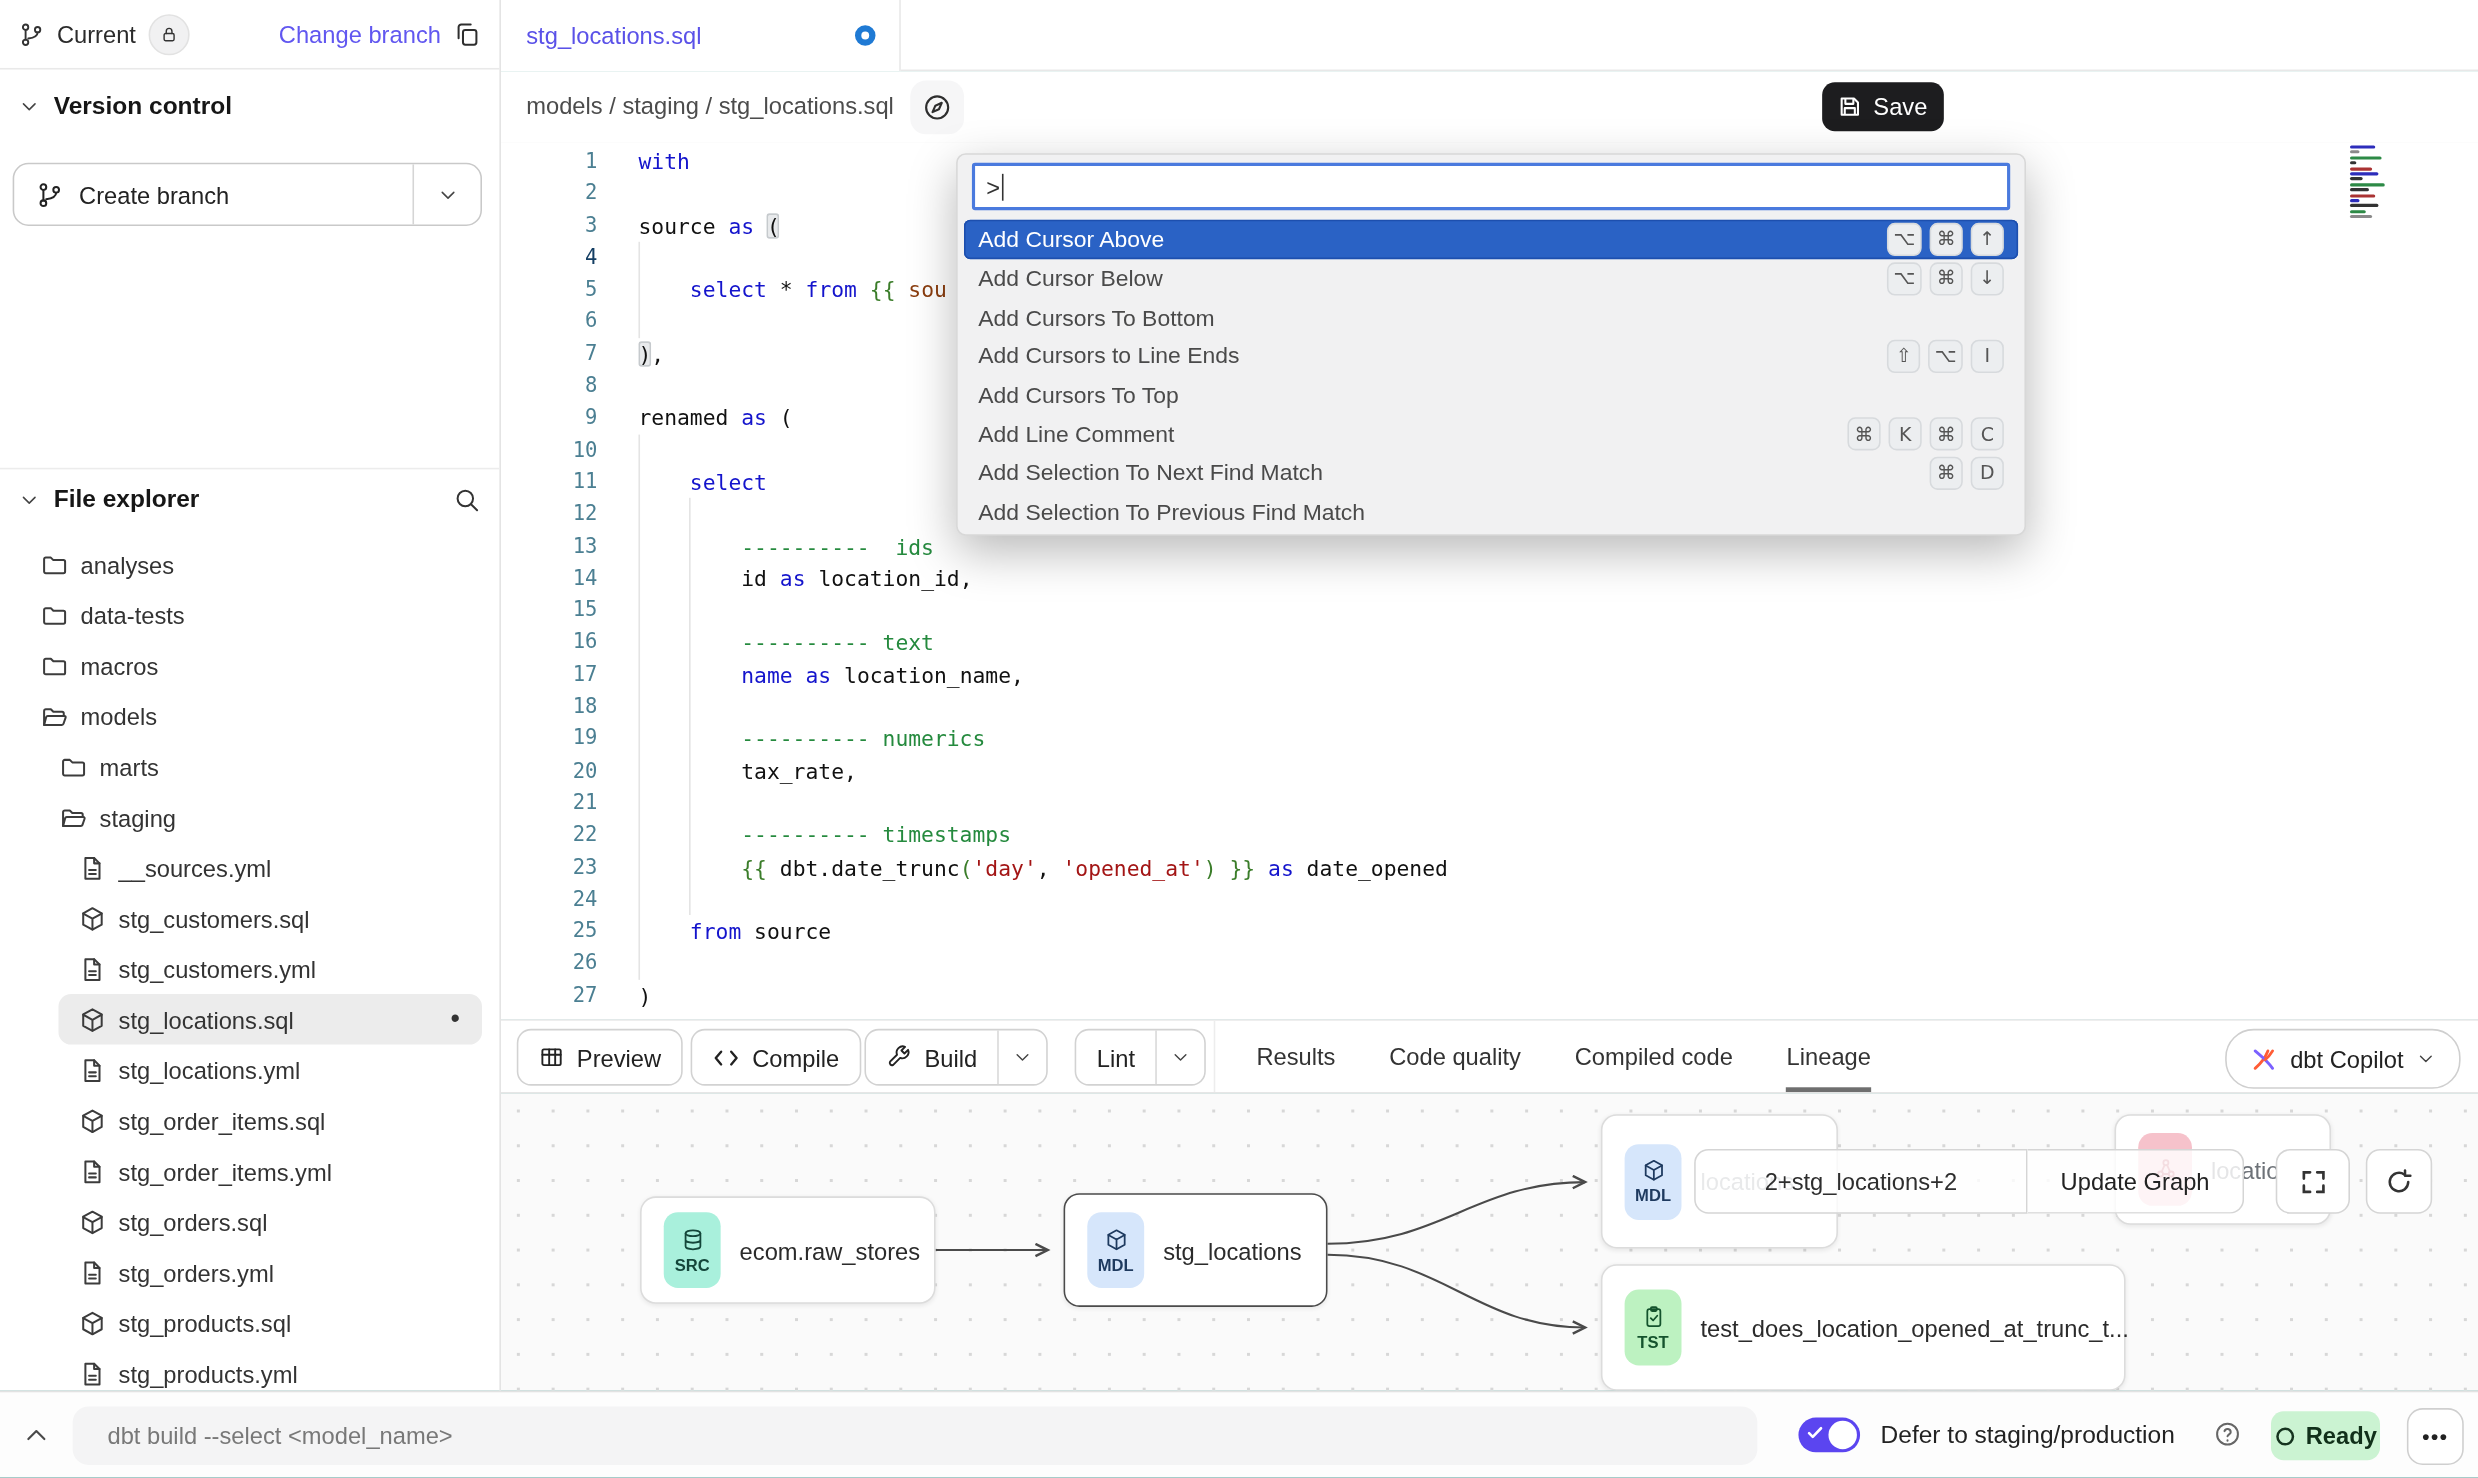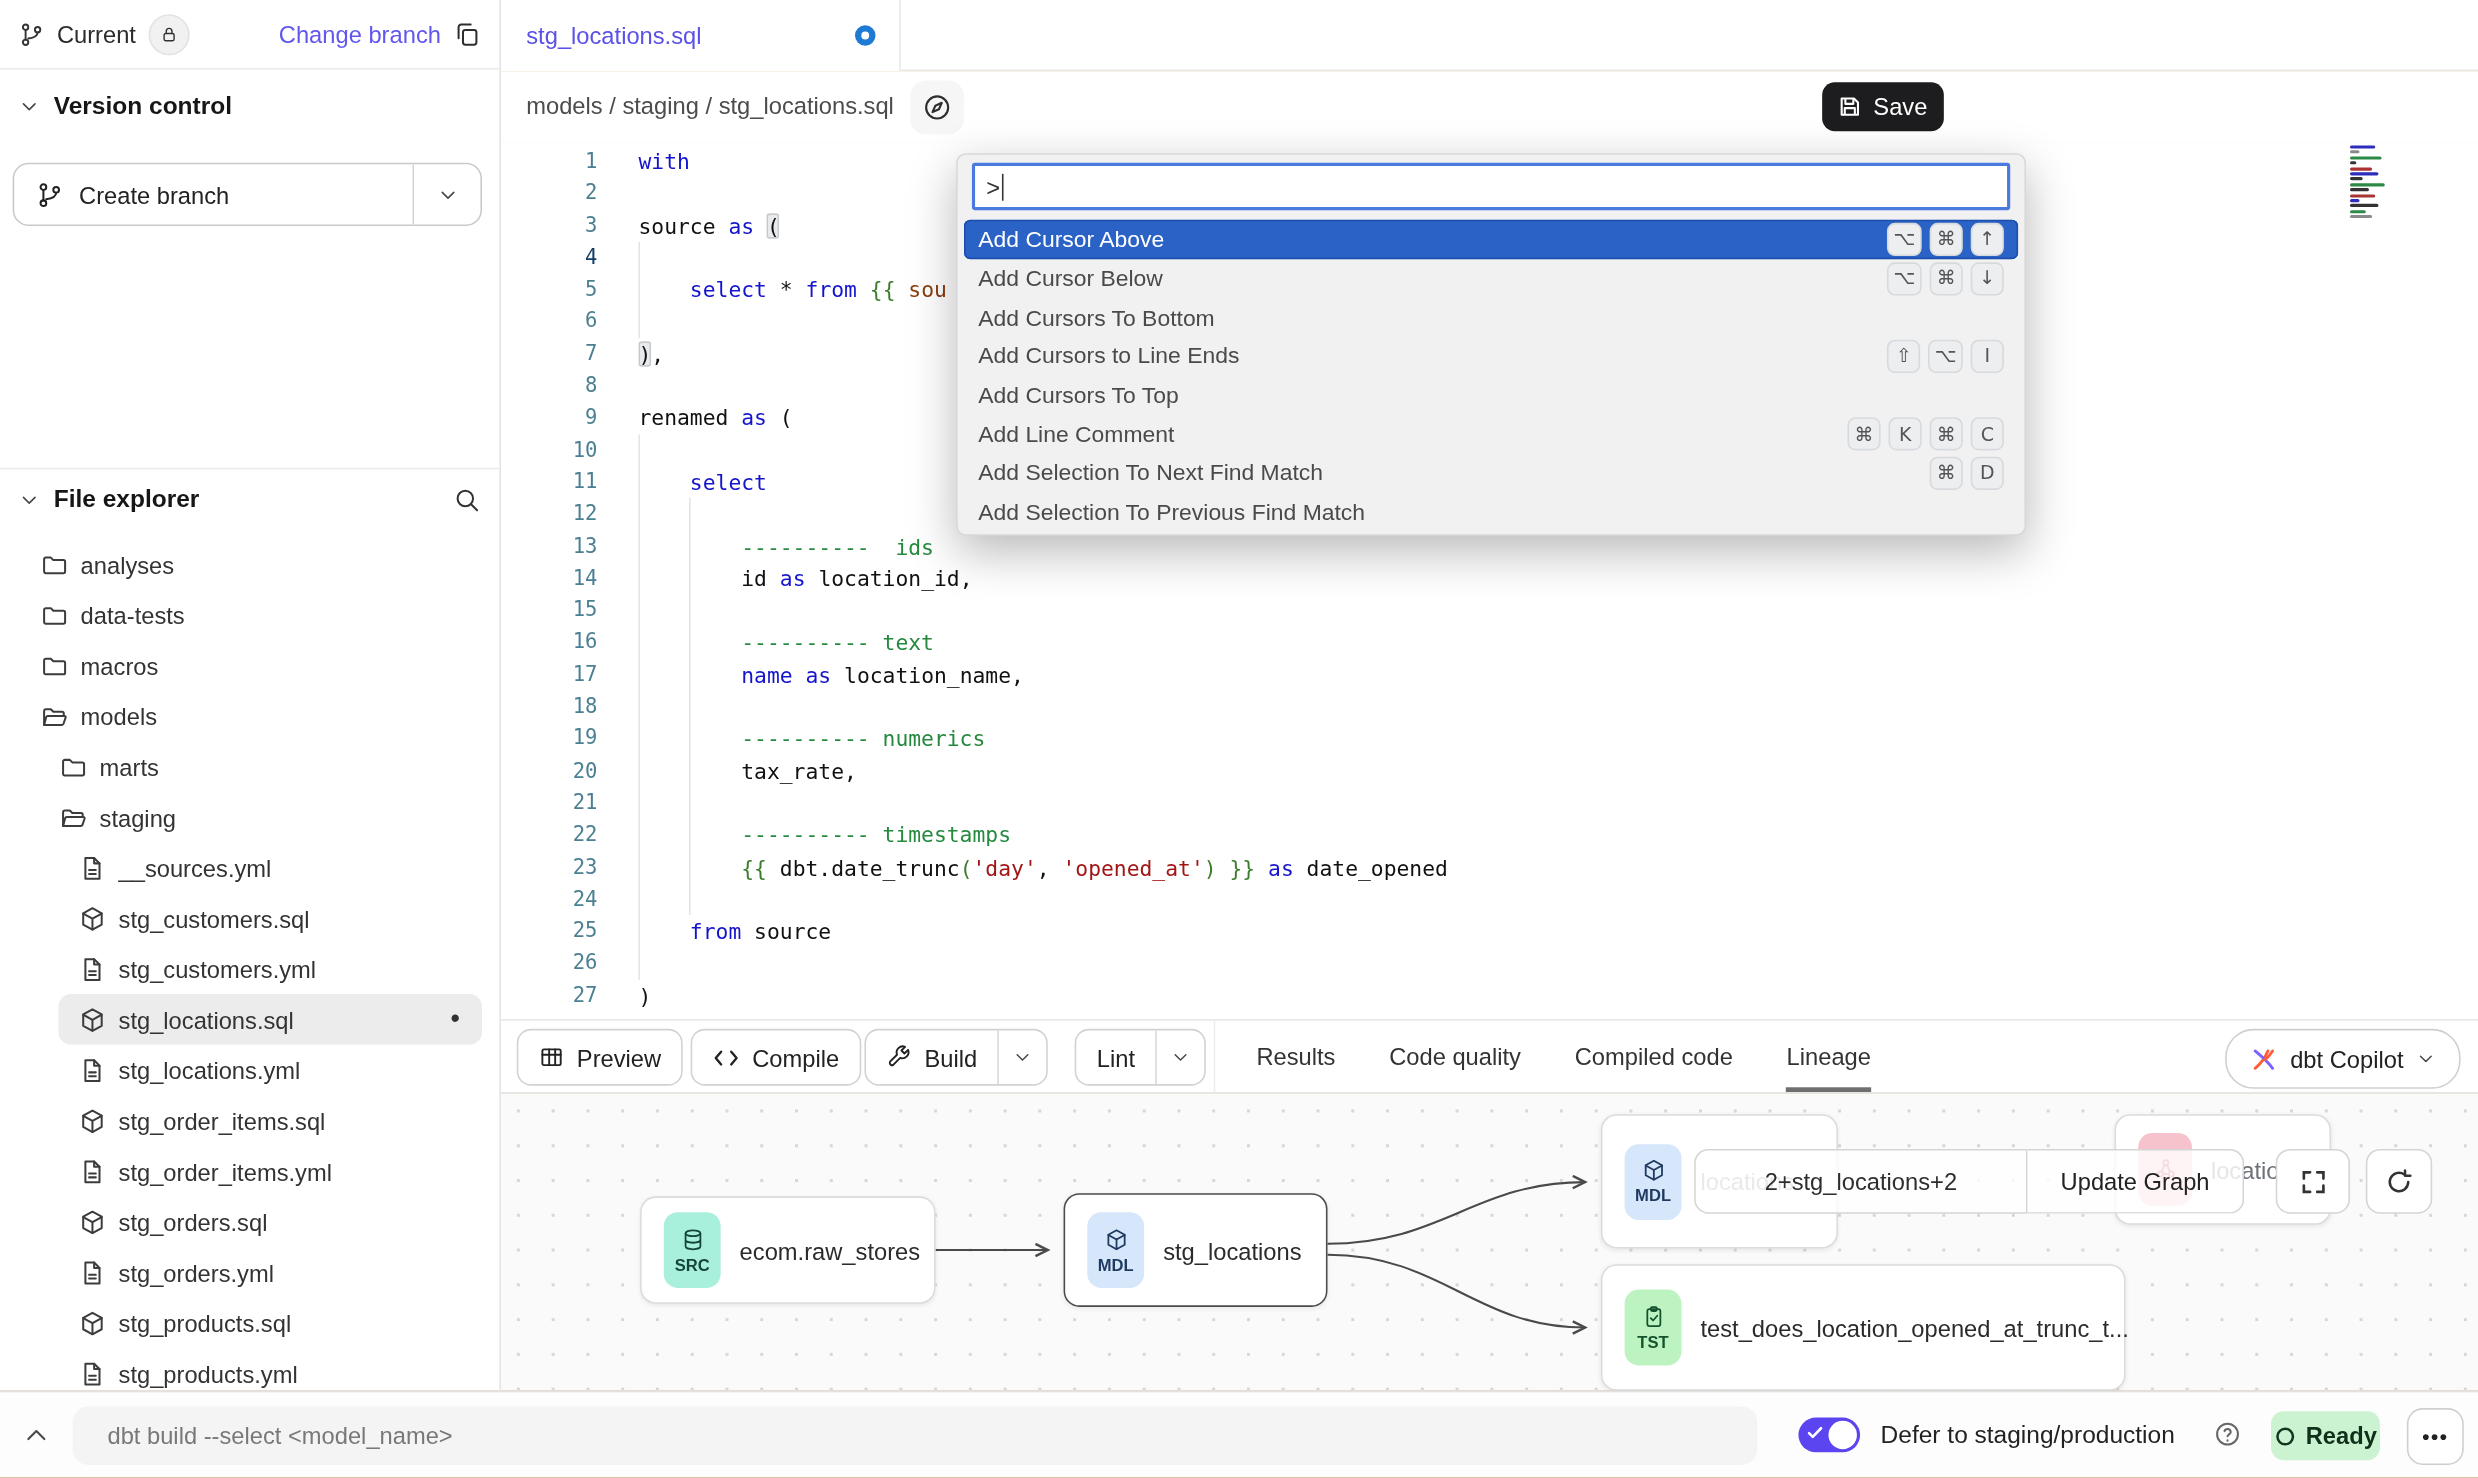--- a/index.html
+++ b/index.html
@@ -1,16 +1,16 @@
 <!DOCTYPE html>
 <html><head>
 <meta charset="utf-8">
 <style>
   html,body{margin:0;padding:0;background:#fff;}
-  #stage{position:relative;width:2478px;height:1478px;overflow:hidden;background:#a16207;}
+  #stage{position:relative;width:2478px;height:1478px;overflow:hidden;background:#0f766e;}
   #app{position:absolute;left:0;top:0;width:1568px;height:935px;
        transform:scale(1.580357);transform-origin:0 0;
        font-family:"Liberation Sans",sans-serif;color:#1f1f1f;-webkit-font-smoothing:antialiased;}
   .abs{position:absolute;}
   svg{display:block;}
   .ic{display:inline-flex;align-items:center;justify-content:center;flex:none;}
   .ic svg{width:100%;height:100%;}
 
   
   #sidebar{left:0;top:0;width:316px;height:880px;background:#fff;border-right:1px solid #e4e4e4;}

